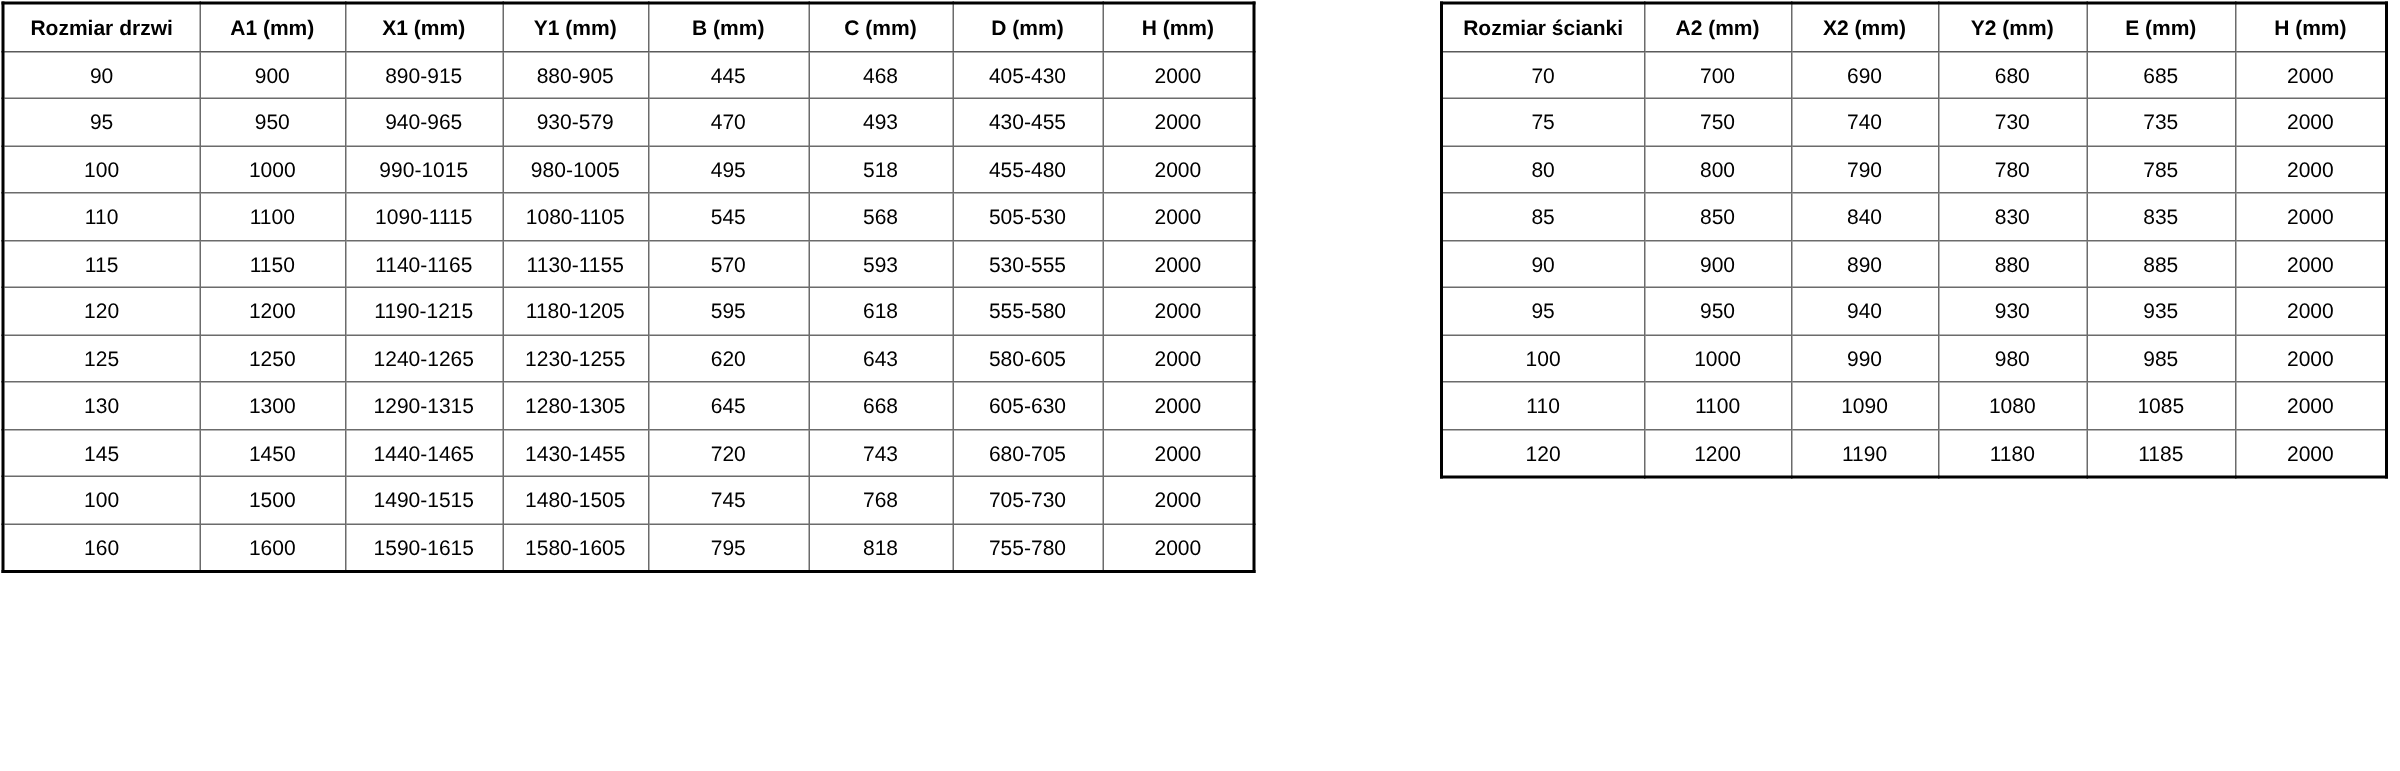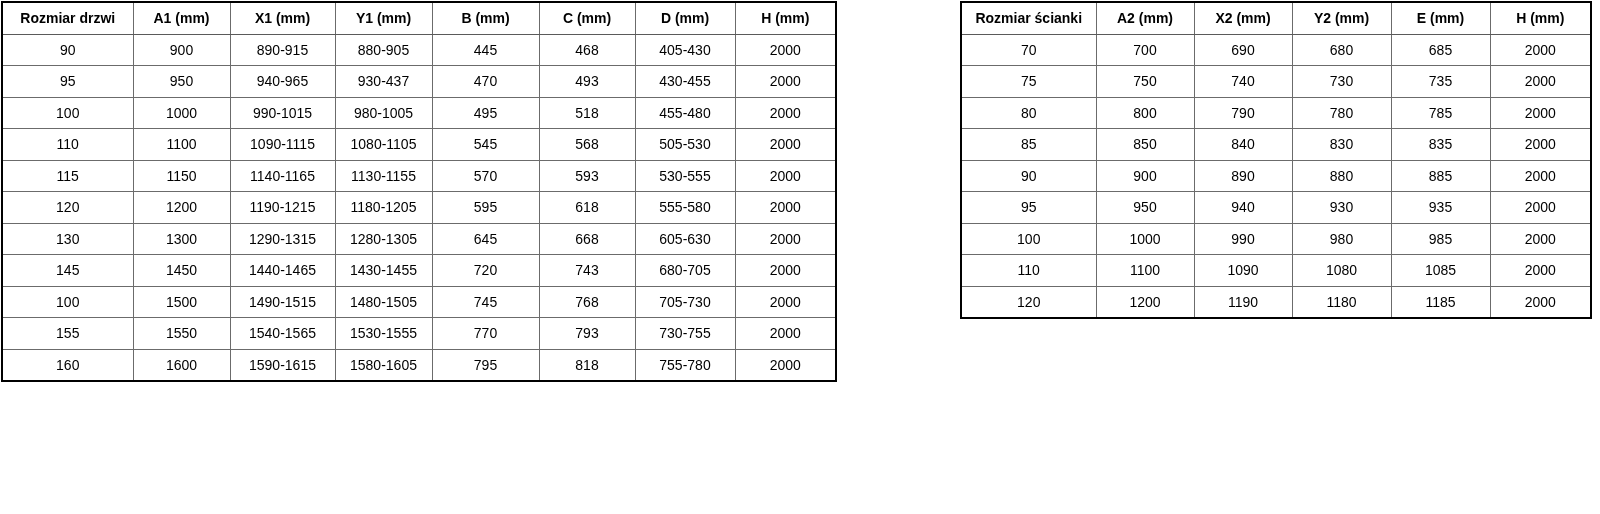--- a/index.html
+++ b/index.html
@@ -82,21 +82,21 @@
           <td>880-905</td>
           <td>445</td>
           <td>468</td>
           <td>405-430</td>
           <td>2000</td>
         </tr>
         <tr>
           <td>95</td>
           <td>950</td>
           <td>940-965</td>
-          <td>930-437</td>
+          <td>930-579</td>
           <td>470</td>
           <td>493</td>
           <td>430-455</td>
           <td>2000</td>
         </tr>
         <tr>
           <td>100</td>
           <td>1000</td>
           <td>990-1015</td>
           <td>980-1005</td>
@@ -129,20 +129,30 @@
           <td>120</td>
           <td>1200</td>
           <td>1190-1215</td>
           <td>1180-1205</td>
           <td>595</td>
           <td>618</td>
           <td>555-580</td>
           <td>2000</td>
         </tr>
         <tr>
+          <td>125</td>
+          <td>1250</td>
+          <td>1240-1265</td>
+          <td>1230-1255</td>
+          <td>620</td>
+          <td>643</td>
+          <td>580-605</td>
+          <td>2000</td>
+        </tr>
+        <tr>
           <td>130</td>
           <td>1300</td>
           <td>1290-1315</td>
           <td>1280-1305</td>
           <td>645</td>
           <td>668</td>
           <td>605-630</td>
           <td>2000</td>
         </tr>
         <tr>
@@ -156,30 +166,20 @@
           <td>2000</td>
         </tr>
         <tr>
           <td>100</td>
           <td>1500</td>
           <td>1490-1515</td>
           <td>1480-1505</td>
           <td>745</td>
           <td>768</td>
           <td>705-730</td>
-          <td>2000</td>
-        </tr>
-        <tr>
-          <td>155</td>
-          <td>1550</td>
-          <td>1540-1565</td>
-          <td>1530-1555</td>
-          <td>770</td>
-          <td>793</td>
-          <td>730-755</td>
           <td>2000</td>
         </tr>
         <tr>
           <td>160</td>
           <td>1600</td>
           <td>1590-1615</td>
           <td>1580-1605</td>
           <td>795</td>
           <td>818</td>
           <td>755-780</td>

